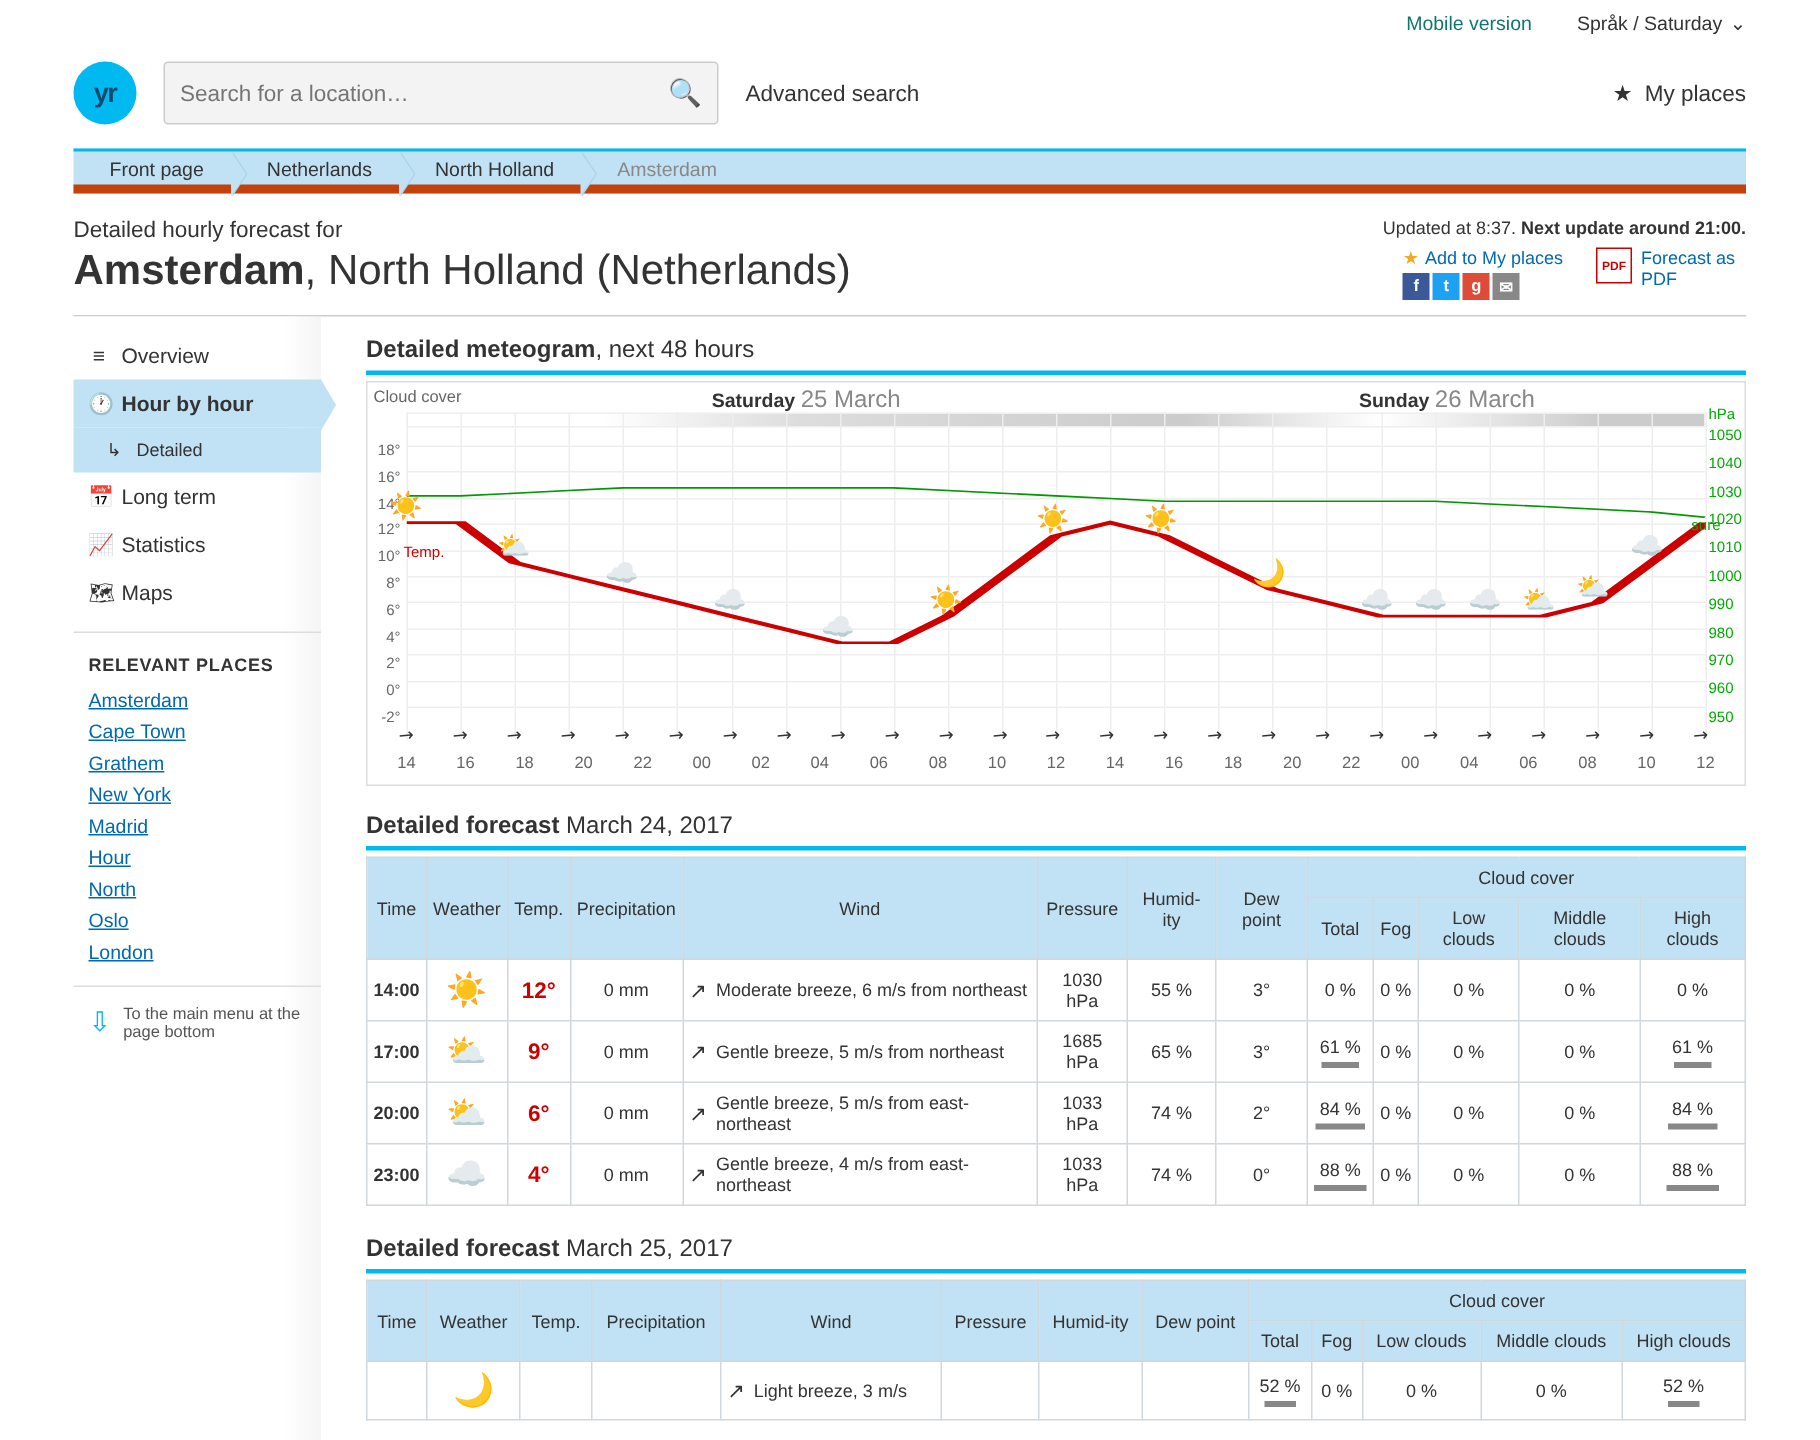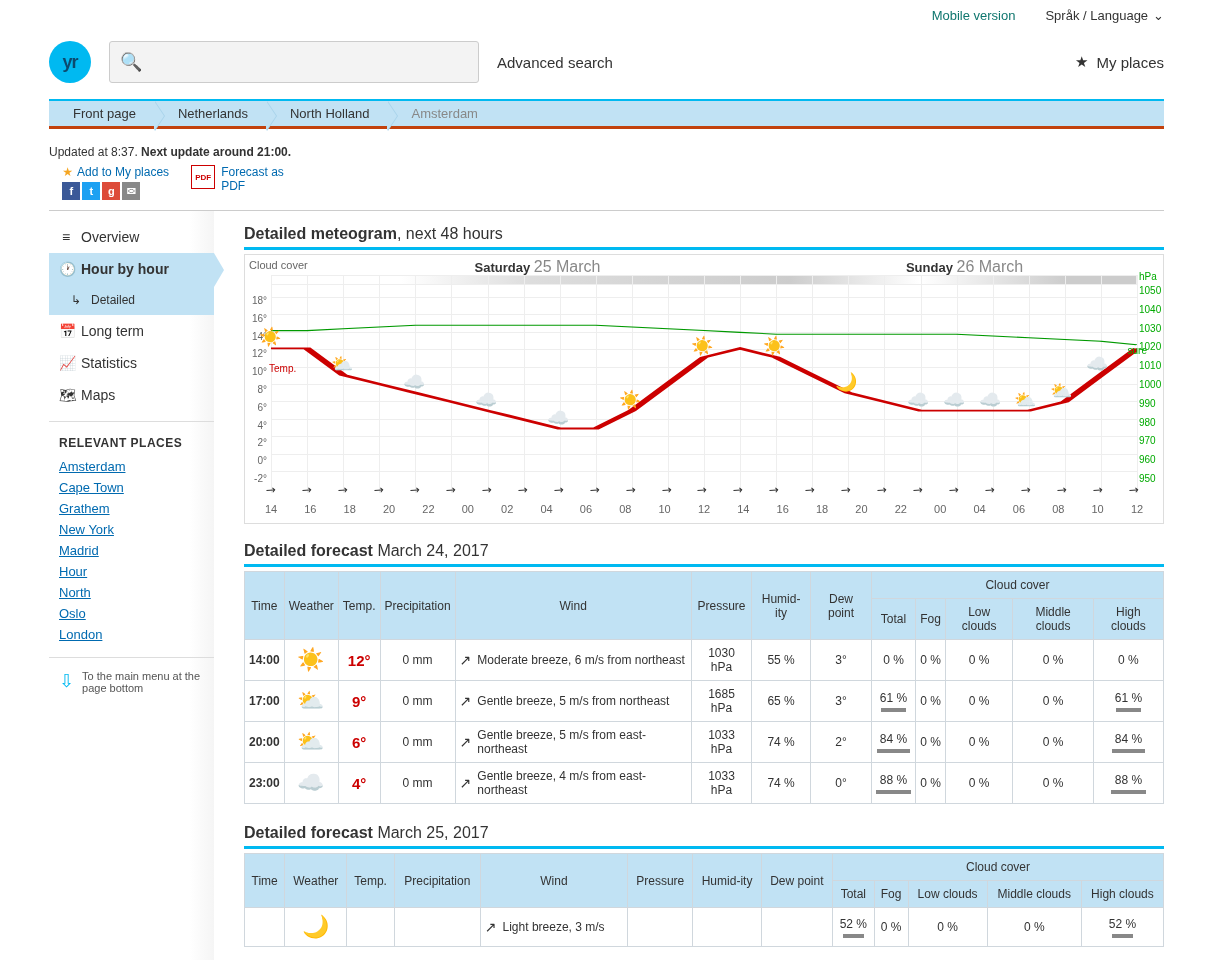--- a/index.html
+++ b/index.html
@@ -16,21 +16,21 @@
 
 .header-row { display: flex; align-items: center; gap: 18px; padding: 10px 0 16px; }
 .logo { width: 42px; height: 42px; border-radius: 50%; background: #00b9f1; color: #0c4a6e; display: flex; align-items: center; justify-content: center; font-weight: bold; font-size: 18px; letter-spacing: -1px; }
 .searchbox { flex: 0 0 370px; display: flex; align-items: center; background: #f3f3f3; border: 1px solid #ccc; border-radius: 3px; height: 42px; padding: 0 10px; }
 .searchbox input { flex: 1; border: none; background: transparent; outline: none; font-size: 15px; color: #999; }
 .searchbox .search-ic { font-size: 18px; cursor: pointer; }
 .adv-link { color: #333; font-size: 15px; }
 .my-places { margin-left: auto; display: flex; align-items: center; gap: 8px; font-size: 15px; color: #333; cursor: pointer; }
 
 
-.breadcrumb { background: #c1e2f4; border-top: 2px solid #00b9f1; border-bottom: 3px solid #c2410c; height: 30px; display: flex; align-items: center; font-size: 13px; }
+.breadcrumb { background: #c1e2f4; border-top: 2px solid #00b9f1; border-bottom: 6px solid #c2410c; height: 30px; display: flex; align-items: center; font-size: 13px; }
 .breadcrumb .crumb { position: relative; padding: 0 18px 0 24px; height: 100%; display: flex; align-items: center; color: #333; }
 .breadcrumb .crumb.active { color: #888; }
 .breadcrumb .crumb:not(:last-child)::after {
   content: ""; position: absolute; right: -10px; top: 0; width: 0; height: 0;
   border-top: 15px solid transparent; border-bottom: 15px solid transparent; border-left: 10px solid #c1e2f4;
 }
 .breadcrumb .crumb:not(:last-child)::before {
   content: ""; position: absolute; right: -11px; top: 0; width: 0; height: 0;
   border-top: 15px solid transparent; border-bottom: 15px solid transparent; border-left: 10px solid #a8d3ea; z-index: 0;
 }
@@ -111,45 +111,50 @@
 svg.tline { width: 100%; height: 100%; }
 </style>
 </head>
 <body>
 
 <div class="container">
 
   <div class="topbar">
     <a>Mobile version</a>
     <div class="lang-select">
-      <span>Språk / Language</span>
+      <span>Språk / Saturday</span>
       <span>⌄</span>
     </div>
   </div>
 
   <div class="header-row">
     <div class="logo">yr</div>
     <div class="searchbox">
+      <input type="text" placeholder="Search for a location…" style="">
       <span class="search-ic">🔍</span>
     </div>
     <a class="adv-link">Advanced search</a>
     <div class="my-places">
       <span>★</span>
       <span>My places</span>
     </div>
   </div>
 
   <div class="breadcrumb">
     <a class="crumb">Front page</a>
     <a class="crumb">Netherlands</a>
     <a class="crumb">North Holland</a>
     <span class="crumb active">Amsterdam</span>
   </div>
 
   <div class="title-row">
+    <div class="title-left">
+      <h2>Detailed hourly forecast for</h2>
+      <h1><b>Amsterdam</b><span>, North Holland (Netherlands)</span></h1>
+    </div>
     <div class="title-right">
       <div class="update-line">
         <span>Updated at 8:37.</span> <b>Next update around 21:00.</b>
       </div>
       <div class="action-row">
         <div class="action-col">
           <a class="top-link">
             <span style="color:#f5a623">★</span>
             <span>Add to My places</span>
           </a>

